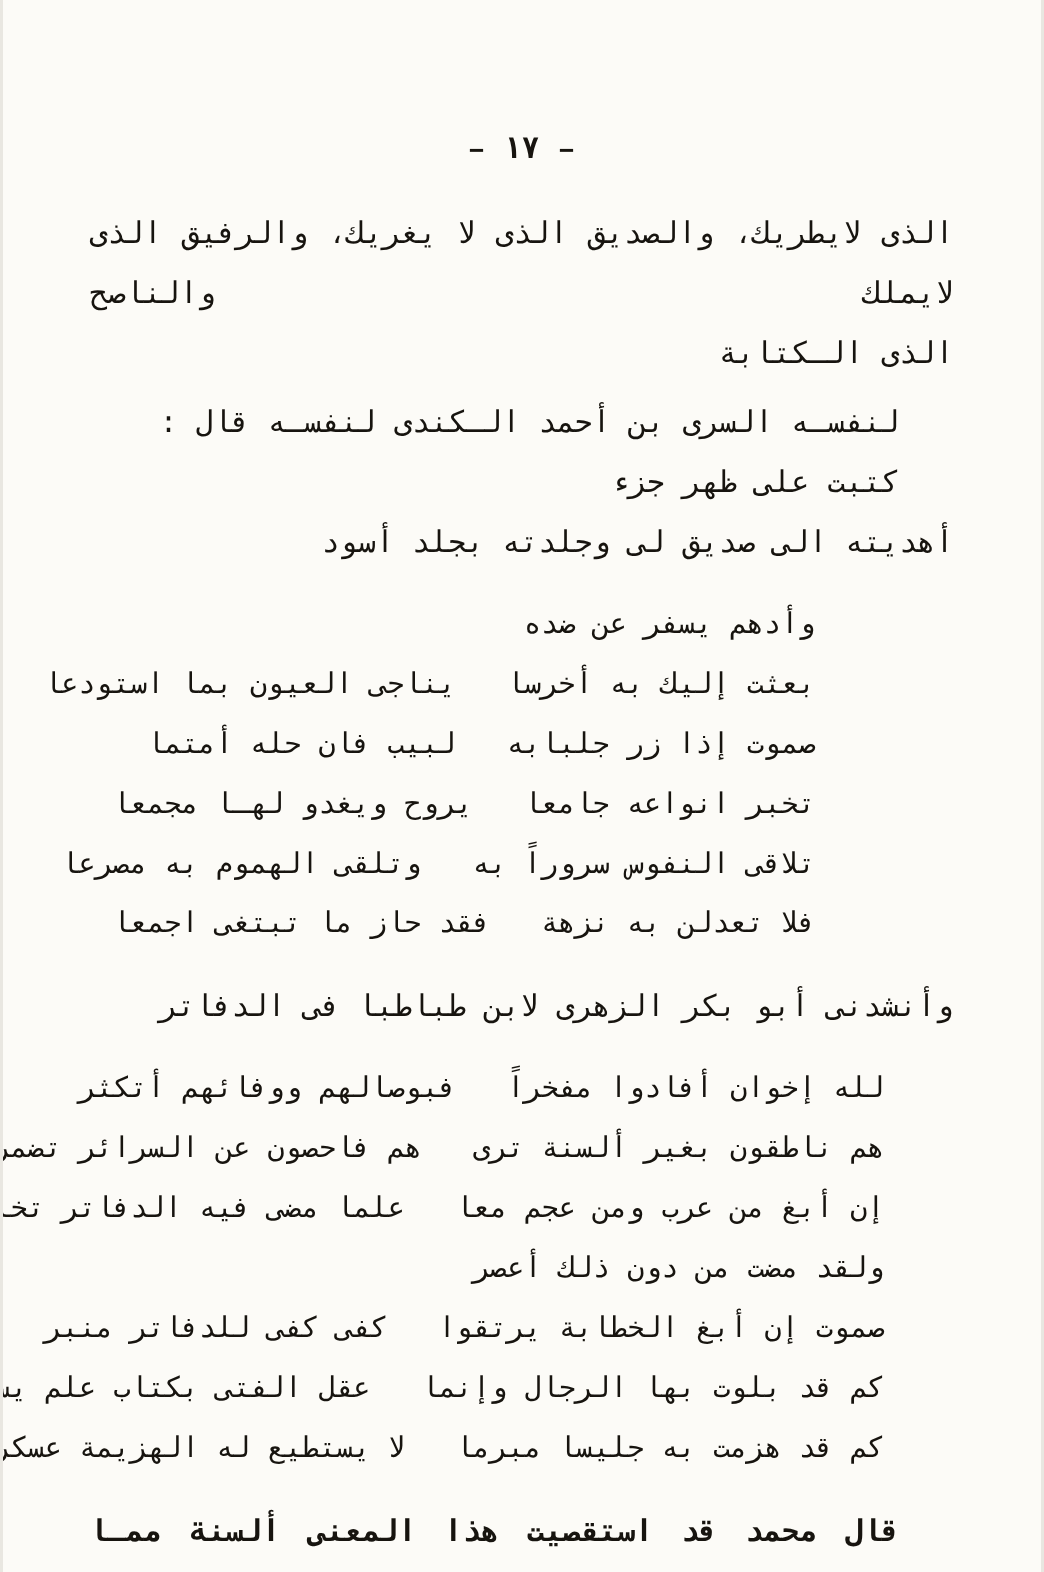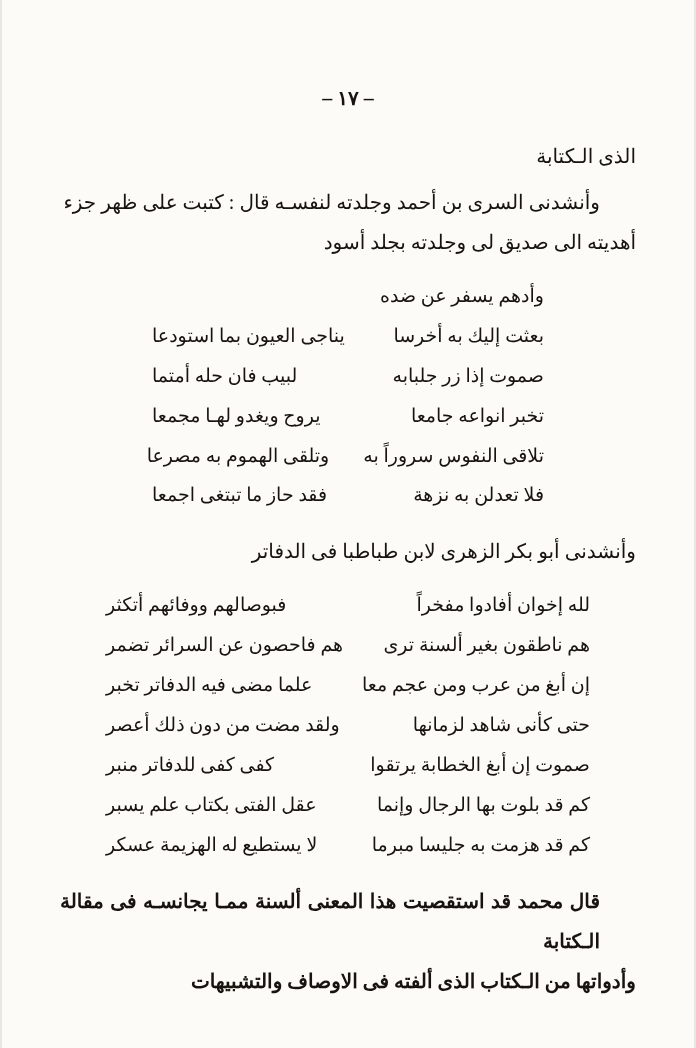--- a/index.html
+++ b/index.html
@@ -9,21 +9,21 @@
   }
   .page {
     position: relative;
     box-sizing: border-box;
     width: 692px;
     height: 1048px;
     margin: 0 auto;
     background: #fcfbf7;
     color: #17140f;
     direction: rtl;
-    font-family: Liberation Serif, serif;
+    font-family: Liberation Mono, monospace;
     padding: 86px 58px 40px 58px;
     overflow: hidden;
   }
   .page-number {
     text-align: center;
     font-size: 20px;
     font-weight: bold;
     letter-spacing: 3px;
     margin-bottom: 26px;
   }
@@ -62,25 +62,26 @@
   .bold { font-weight: bold; }
 </style>
 </head>
 <body>
 
 <div class="page">
 
   <div class="page-number">– ١٧ –</div>
 
   <div class="para prose">
+    <div class="prose-line justify-line">الذى لايطريك، والصديق الذى لا يغريك، والرفيق الذى لايملك والناصح</div>
     <div class="prose-line">الذى الـكتابة</div>
   </div>
 
   <div class="para prose">
-    <div class="prose-line indent">وأنشدنى السرى بن أحمد وجلدته لنفسـه قال : كتبت على ظهر جزء</div>
+    <div class="prose-line indent">لنفسـه السرى بن أحمد الـكندى لنفسـه قال : كتبت على ظهر جزء</div>
     <div class="prose-line">أهديته الى صديق لى وجلدته بجلد أسود</div>
   </div>
 
   <div class="poem poem-1">
     <div class="verse">
       <span class="hemi-a">وأدهم يسفر عن ضده</span>
     </div>
     <div class="verse">
       <span class="hemi-a">بعثت إليك به أخرسا</span>
       <span class="hemi-b">يناجى العيون بما استودعا</span>
@@ -114,21 +115,20 @@
     </div>
     <div class="verse">
       <span class="hemi-a">هم ناطقون بغير ألسنة ترى</span>
       <span class="hemi-b">هم فاحصون عن السرائر تضمر</span>
     </div>
     <div class="verse">
       <span class="hemi-a">إن أبغ من عرب ومن عجم معا</span>
       <span class="hemi-b">علما مضى فيه الدفاتر تخبر</span>
     </div>
     <div class="verse">
-      <span class="hemi-a">حتى كأنى شاهد لزمانها</span>
       <span class="hemi-b">ولقد مضت من دون ذلك أعصر</span>
     </div>
     <div class="verse">
       <span class="hemi-a">صموت إن أبغ الخطابة يرتقوا</span>
       <span class="hemi-b">كفى كفى للدفاتر منبر</span>
     </div>
     <div class="verse">
       <span class="hemi-a">كم قد بلوت بها الرجال وإنما</span>
       <span class="hemi-b">عقل الفتى بكتاب علم يسبر</span>
     </div>

